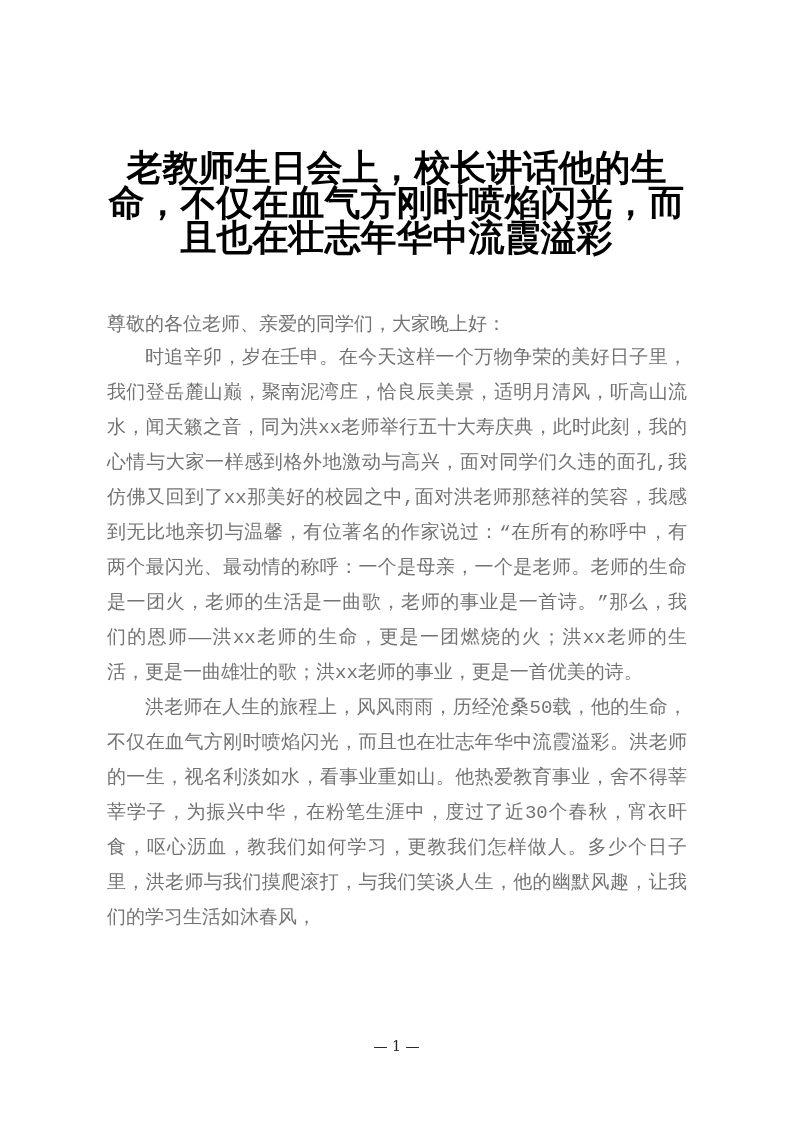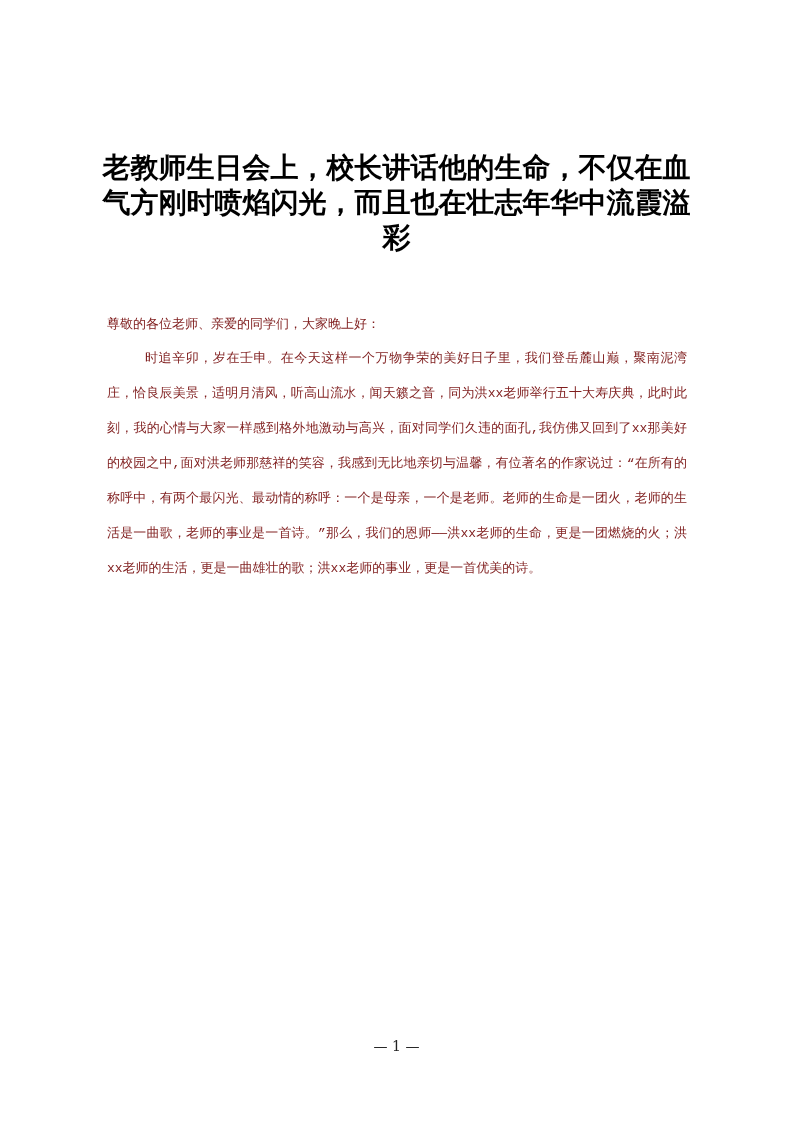--- a/index.html
+++ b/index.html
@@ -1,38 +1,39 @@
 <!DOCTYPE html>
 <html><head>
 <meta charset="utf-8">
 <style>
   html, body { margin:0; padding:0; background:#ffffff; }
   body { width:793px; height:1122px; position:relative; overflow:hidden; }
   .page { position:absolute; left:0; top:0; width:793px; height:1122px; background:#fff; }
   .title {
     position:absolute; left:100px; top:150px; width:593px;
     font-family:"DejaVu Sans", sans-serif; font-weight:bold;
-    font-size:28px; line-height:35px; color:#000; text-align:center;
+    font-size:36px; line-height:35px; color:#000; text-align:center;
     letter-spacing:0px;
   }
   .body {
     position:absolute; left:107px; top:306px; width:580px;
-    font-family:"DejaVu Serif", serif; font-size:13px; line-height:35px;
-    color:#7f1d1d; text-align:justify;
+    font-family:"DejaVu Serif", serif; font-size:19px; line-height:35px;
+    color:#737373; text-align:justify;
   }
   .body p { margin:0; }
   .indent { text-indent:38px;font-family:Liberation Mono, monospace; }
   .pagenum {
     position:absolute; left:0; width:793px; top:1038px; text-align:center;
     font-family:"DejaVu Serif", serif; font-size:14px; color:#222;
   }
 </style>
 </head>
 <body>
 
 <div class="page">
   <div class="title">老教师生日会上，校长讲话他的生命，不仅在血气方刚时喷焰闪光，而且也在壮志年华中流霞溢彩</div>
   <div class="body">
     <p>尊敬的各位老师、亲爱的同学们，大家晚上好：</p>
     <p class="indent">时追辛卯，岁在壬申。在今天这样一个万物争荣的美好日子里，我们登岳麓山巅，聚南泥湾庄，恰良辰美景，适明月清风，听高山流水，闻天籁之音，同为洪xx老师举行五十大寿庆典，此时此刻，我的心情与大家一样感到格外地激动与高兴，面对同学们久违的面孔,我仿佛又回到了xx那美好的校园之中,面对洪老师那慈祥的笑容，我感到无比地亲切与温馨，有位著名的作家说过：“在所有的称呼中，有两个最闪光、最动情的称呼：一个是母亲，一个是老师。老师的生命是一团火，老师的生活是一曲歌，老师的事业是一首诗。”那么，我们的恩师——洪xx老师的生命，更是一团燃烧的火；洪xx老师的生活，更是一曲雄壮的歌；洪xx老师的事业，更是一首优美的诗。</p>
+    <p class="indent">洪老师在人生的旅程上，风风雨雨，历经沧桑50载，他的生命，不仅在血气方刚时喷焰闪光，而且也在壮志年华中流霞溢彩。洪老师的一生，视名利淡如水，看事业重如山。他热爱教育事业，舍不得莘莘学子，为振兴中华，在粉笔生涯中，度过了近30个春秋，宵衣旰食，呕心沥血，教我们如何学习，更教我们怎样做人。多少个日子里，洪老师与我们摸爬滚打，与我们笑谈人生，他的幽默风趣，让我们的学习生活如沐春风，</p>
   </div>
   <div class="pagenum">— 1 —</div>
 </div>
 
 </body></html>

